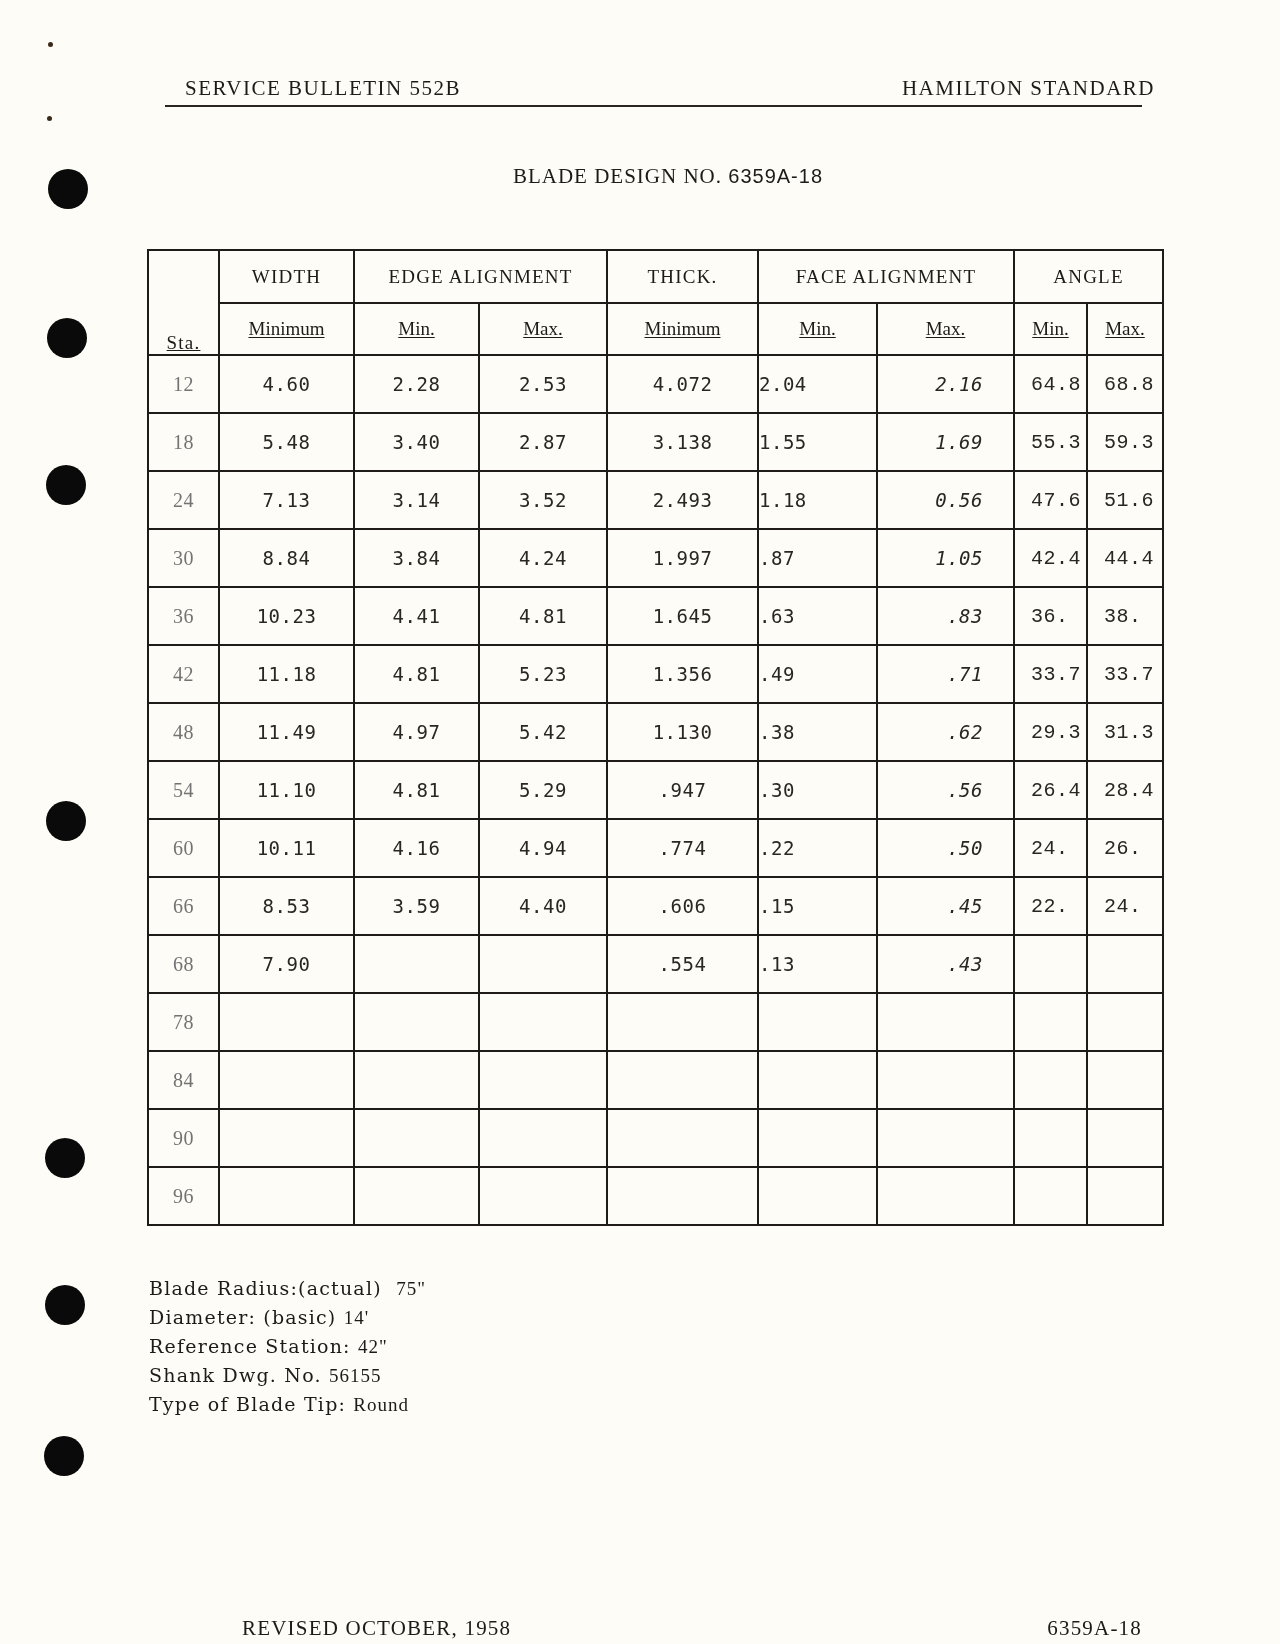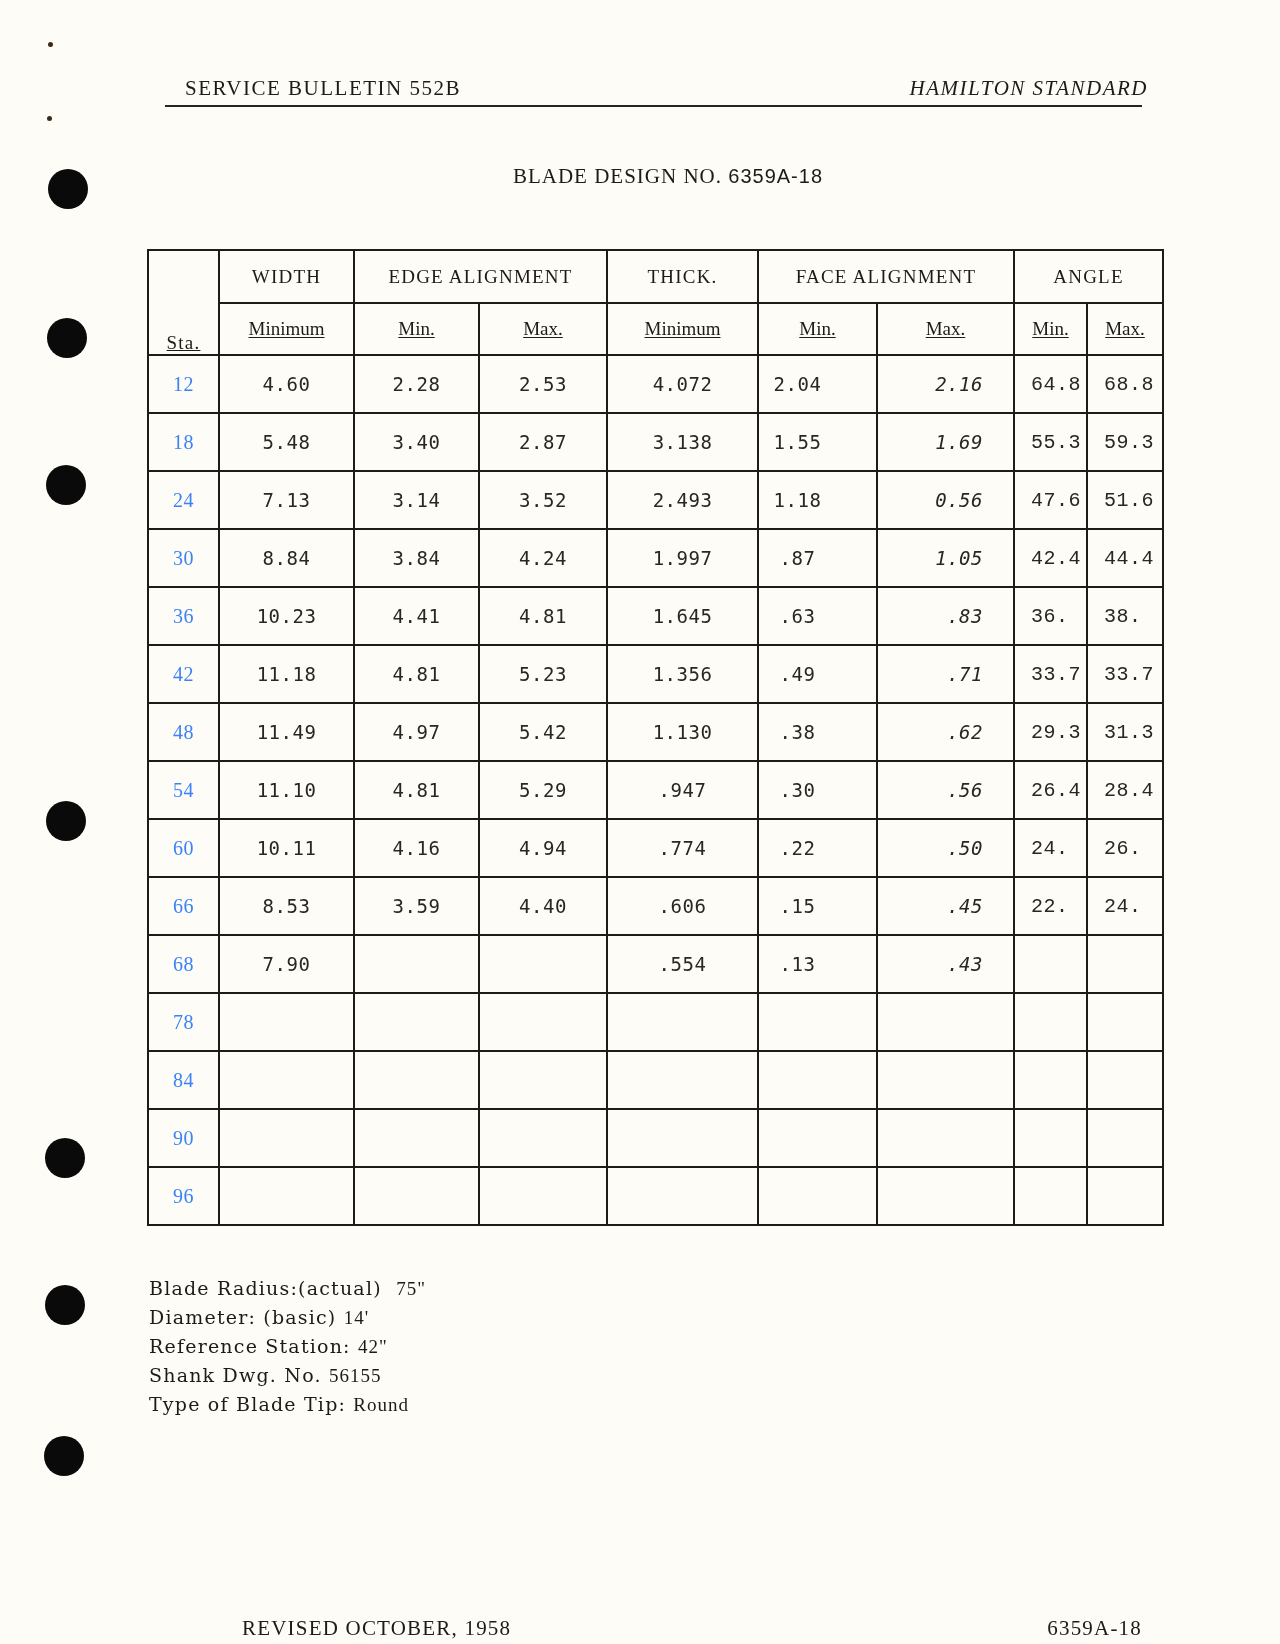--- a/index.html
+++ b/index.html
@@ -7,21 +7,21 @@
     width: 1280px; height: 1644px; position: relative; overflow: hidden;
     background: #fdfcf6;
     font-family: "DejaVu Serif", serif;
     color: #1d1a17;
   }
   .hole { position: absolute; border-radius: 50%; background: #0a0a0a; }
   .speck { position: absolute; border-radius: 50%; background: #3a2a1a; }
 
   .hdr { position: absolute; top: 76px; font-size: 21px; letter-spacing: 1.5px; font-family: "Liberation Serif", serif; }
   .hdr-left { left: 149px; margin-left: 36px; }
-  .hdr-right { right: 132px; font-style: italic; }
+  .hdr-right { right: 125px; }
   .rule { position: absolute; left: 165px; width: 977px; top: 105px; height: 2px; background: #2a2420; }
 
   .title { position: absolute; top: 164px; left: 0; width: 1280px; text-align: center;
            font-family: "Liberation Serif", serif; font-size: 21px; letter-spacing: 1px; padding-left: 28px; }
   .title .num { font-family: "Liberation Sans Narrow", "Liberation Sans", sans-serif; font-size: 20px; }
 
   table.spec {
     position: absolute; left: 147px; top: 249px;
     border-collapse: collapse; table-layout: fixed;
     width: 1015px;
@@ -29,24 +29,24 @@
   table.spec td, table.spec th {
     border: 2px solid #1f1b18; padding: 0; text-align: center; vertical-align: middle;
     font-weight: normal;
   }
   .h1 th { height: 51px; font-family: "Liberation Serif", serif; font-size: 19px; letter-spacing: 1.2px; padding-top: 8px; }
   .h2 th { height: 50px; font-family: "Liberation Serif", serif; font-size: 19px; vertical-align: bottom; padding-bottom: 0; }
   .h2 th span { text-decoration: underline; text-underline-offset: 2px; }
   .sta-h { vertical-align: bottom !important; font-family: "Liberation Serif", serif; font-size: 19px; }
   .sta-h span { text-decoration: underline; }
   tbody td { height: 56px; font-family: "DejaVu Sans Mono", monospace; font-size: 19px; color: #2a2622; letter-spacing: 0.5px; }
-  tbody td.sta { font-family: "Liberation Serif", serif; font-size: 20px; color: #3b82f6; }
+  tbody td.sta { font-family: "Liberation Serif", serif; font-size: 20px; color: #737373; }
   tbody td.ang { font-family: "Liberation Mono", monospace; font-size: 20px; text-align: left; padding-left: 16px; }
   tbody td.fmax { text-align: right; padding-right: 30px; font-style: italic; }
-  tbody td.fmin { text-align: center; padding-right: 40px; }
+  tbody td.fmin { text-align: left; padding-right: 40px; }
 
   .notes { position: absolute; left: 149px; top: 1274px; font-family: "DejaVu Serif", serif; font-size: 19px; line-height: 28px; letter-spacing: 1.2px; }
   .notes .v { font-family: "Liberation Serif", serif; letter-spacing: 1px; }
 
   .footer { position: absolute; top: 1608px; font-family: "Liberation Serif", serif; font-size: 21px; letter-spacing: 1.2px; margin-top: 8px; }
   .footer-left { left: 242px; }
   .footer-right { right: 138px; }
 </style>
 </head>
 <body>

